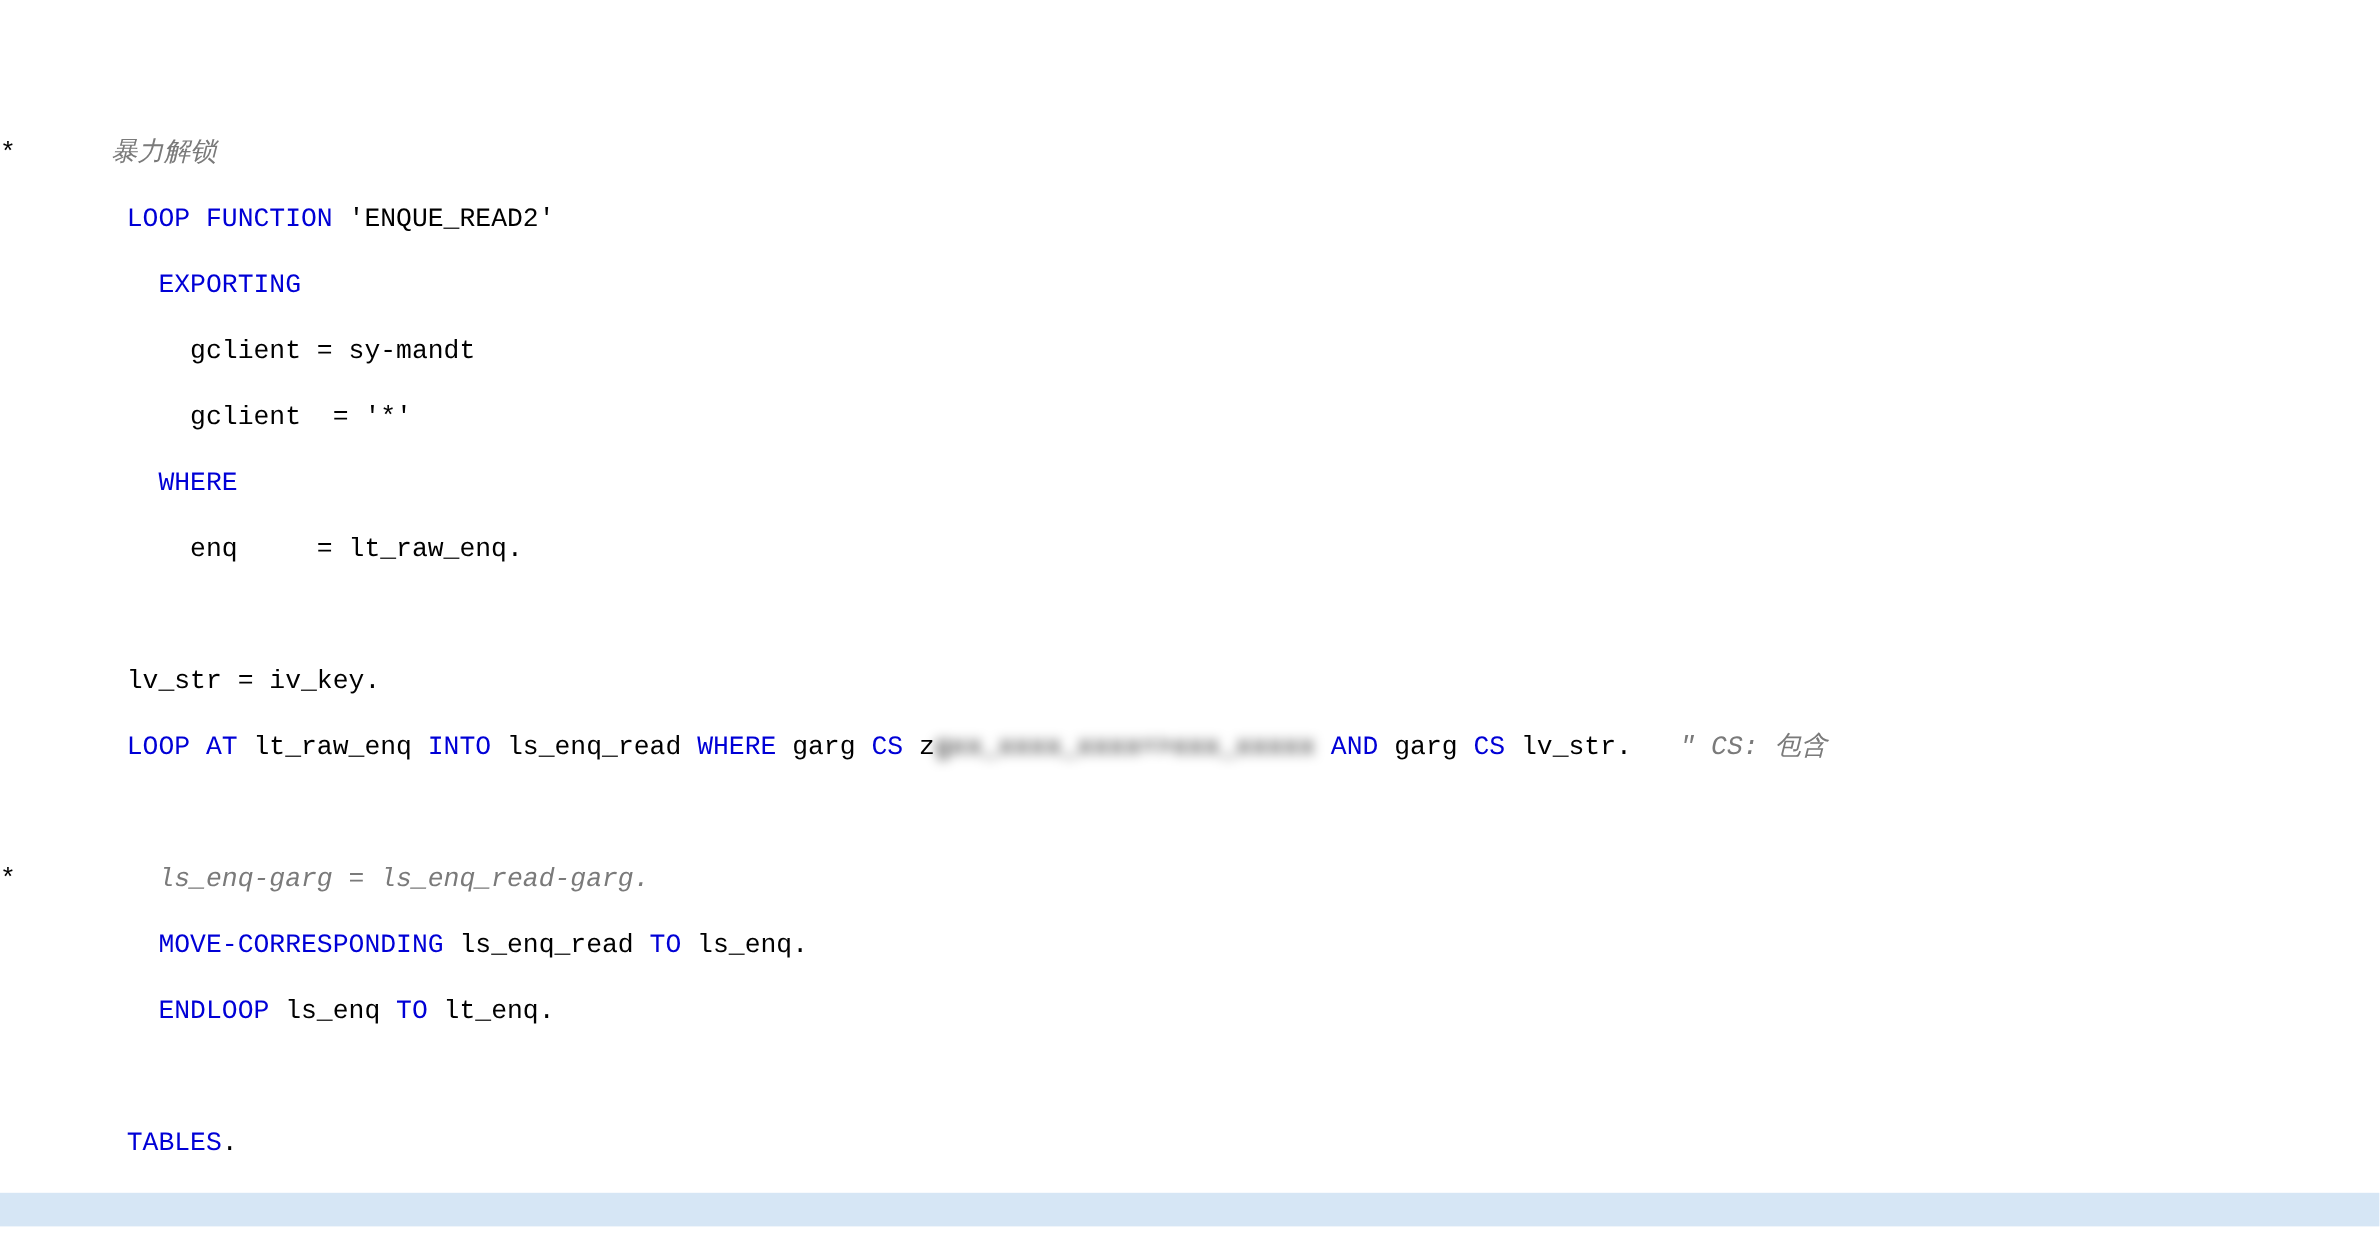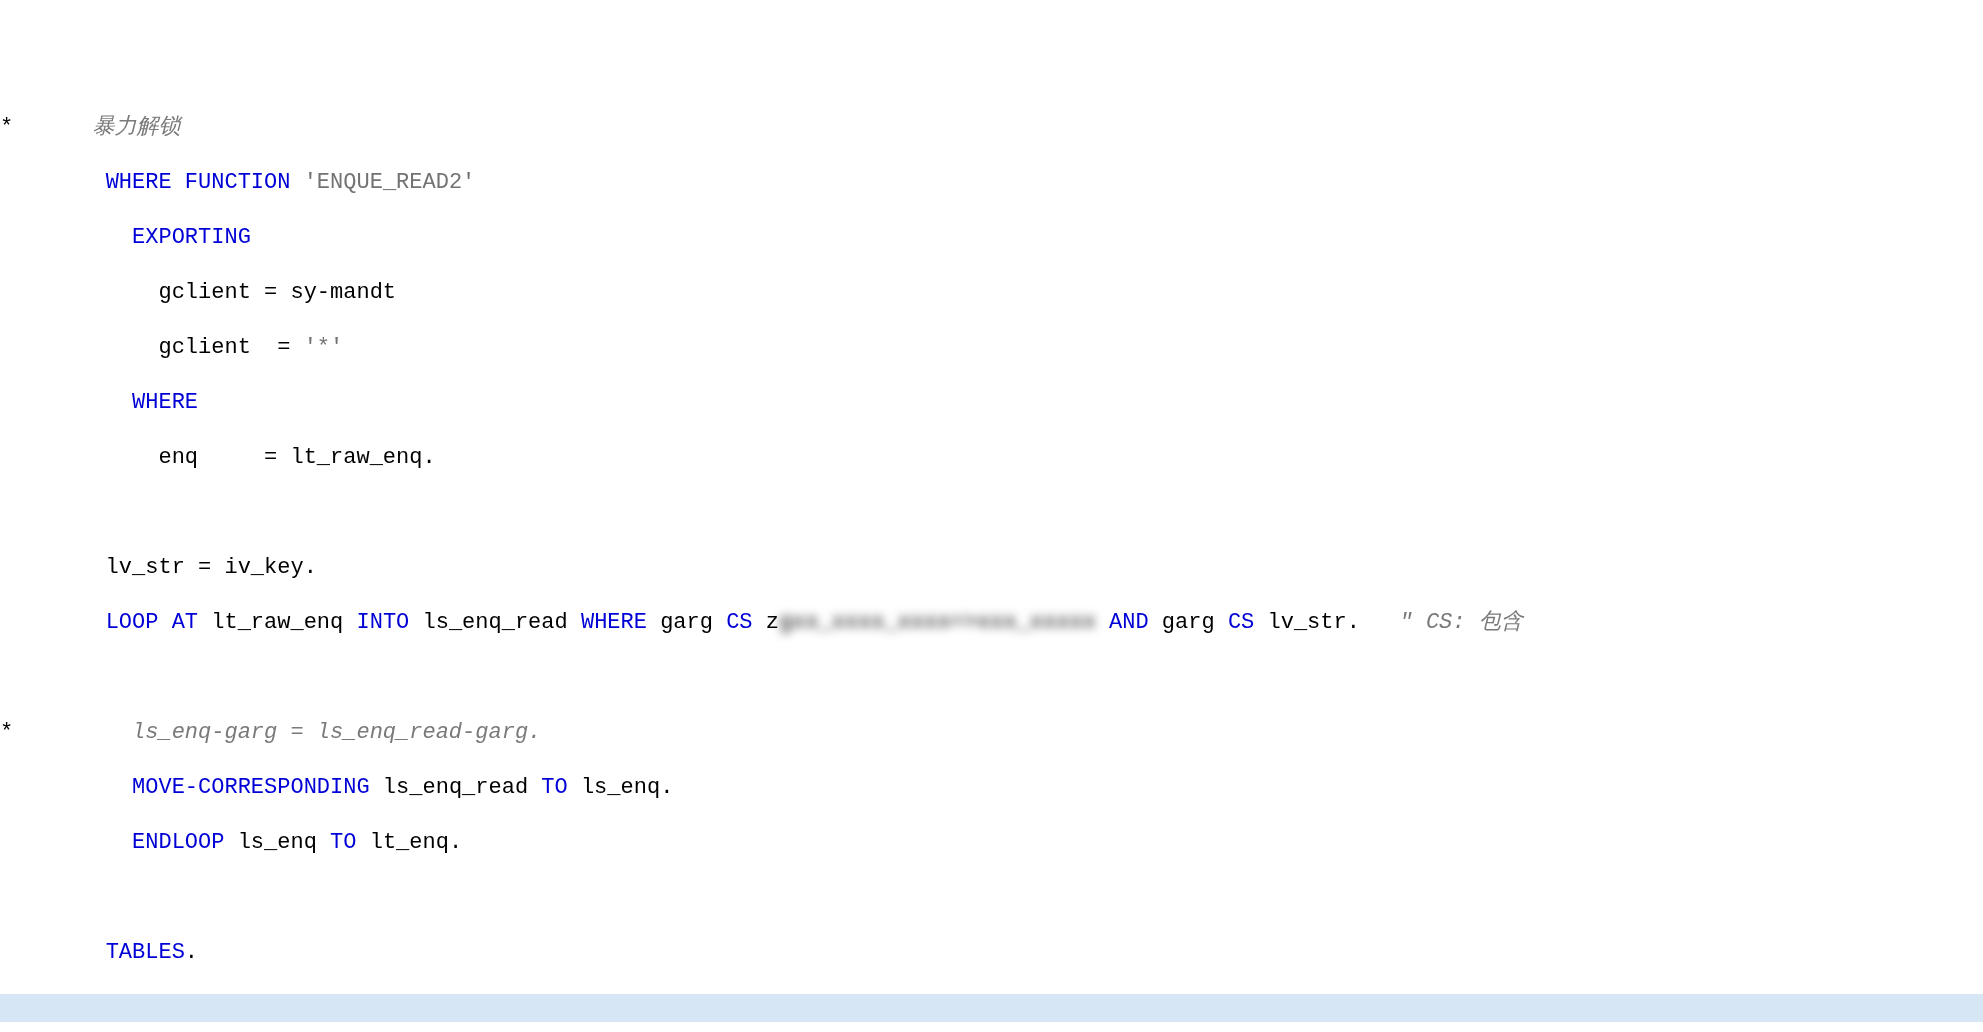--- a/index.html
+++ b/index.html
@@ -17,40 +17,40 @@
     }
     .highlighted {
       background-color: #d6e6f5;
       display: block;
       width: 100%;
     }
     .kw {
       color: #0000d6;
     }
     .str {
-      color: #737373;
+      color: #000000;
     }
     .com {
       color: #7a7a7a;
       font-style: italic;
       text-align: right;
     }
     .blurred {
       filter: blur(5px);
       -webkit-filter: blur(5px);
       user-select: none;
     }
   </style>
 </head>
 <body>
 
 
 
 <div class="line"><span>*</span><span class="com">      暴力解锁</span></div>
-<div class="line"><span>        </span><span class="kw">WHERE FUNCTION</span><span class="str"> 'ENQUE_READ2'</span></div>
+<div class="line"><span>        </span><span class="kw">LOOP FUNCTION</span><span class="str"> 'ENQUE_READ2'</span></div>
 <div class="line"><span>          </span><span class="kw">EXPORTING</span></div>
 <div class="line"><span>            gclient = sy-mandt</span></div>
 <div class="line"><span>            gclient  = </span><span class="str">'*'</span></div>
 <div class="line"><span>          </span><span class="kw">WHERE</span></div>
 <div class="line"><span>            enq     = lt_raw_enq.</span></div>
 <div class="line"><span> </span></div>
 <div class="line"><span>        lv_str = iv_key.</span></div>
 <div class="line"><span>        </span><span class="kw">LOOP AT</span><span> lt_raw_enq </span><span class="kw">INTO</span><span> ls_enq_read </span><span class="kw">WHERE</span><span> garg </span><span class="kw">CS</span><span> z</span><span class="blurred">gxx_xxxx_xxxx=&gt;xxx_xxxxx</span><span> </span><span class="kw">AND</span><span> garg </span><span class="kw">CS</span><span> lv_str.   </span><span class="com">" CS: 包含</span></div>
 <div class="line"><span> </span></div>
 <div class="line"><span>*</span><span class="com">         ls_enq-garg = ls_enq_read-garg.</span></div>

